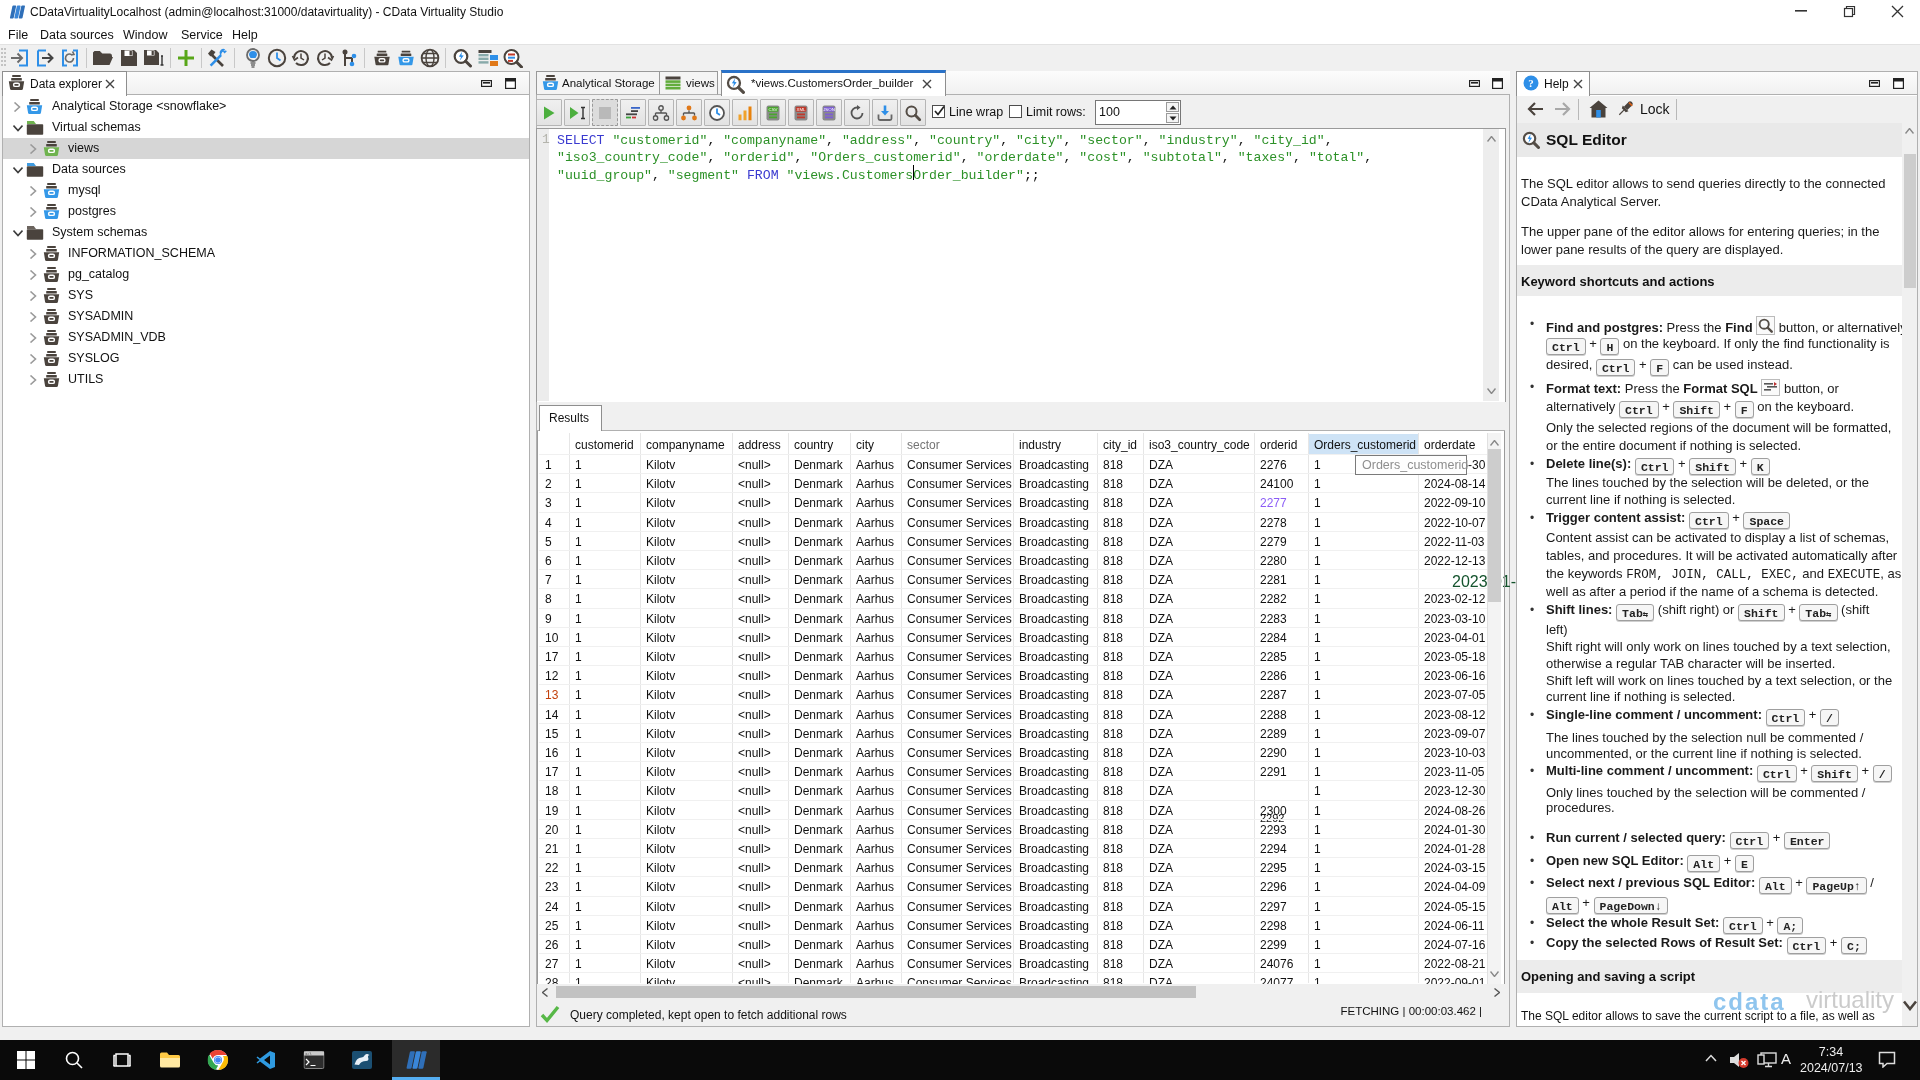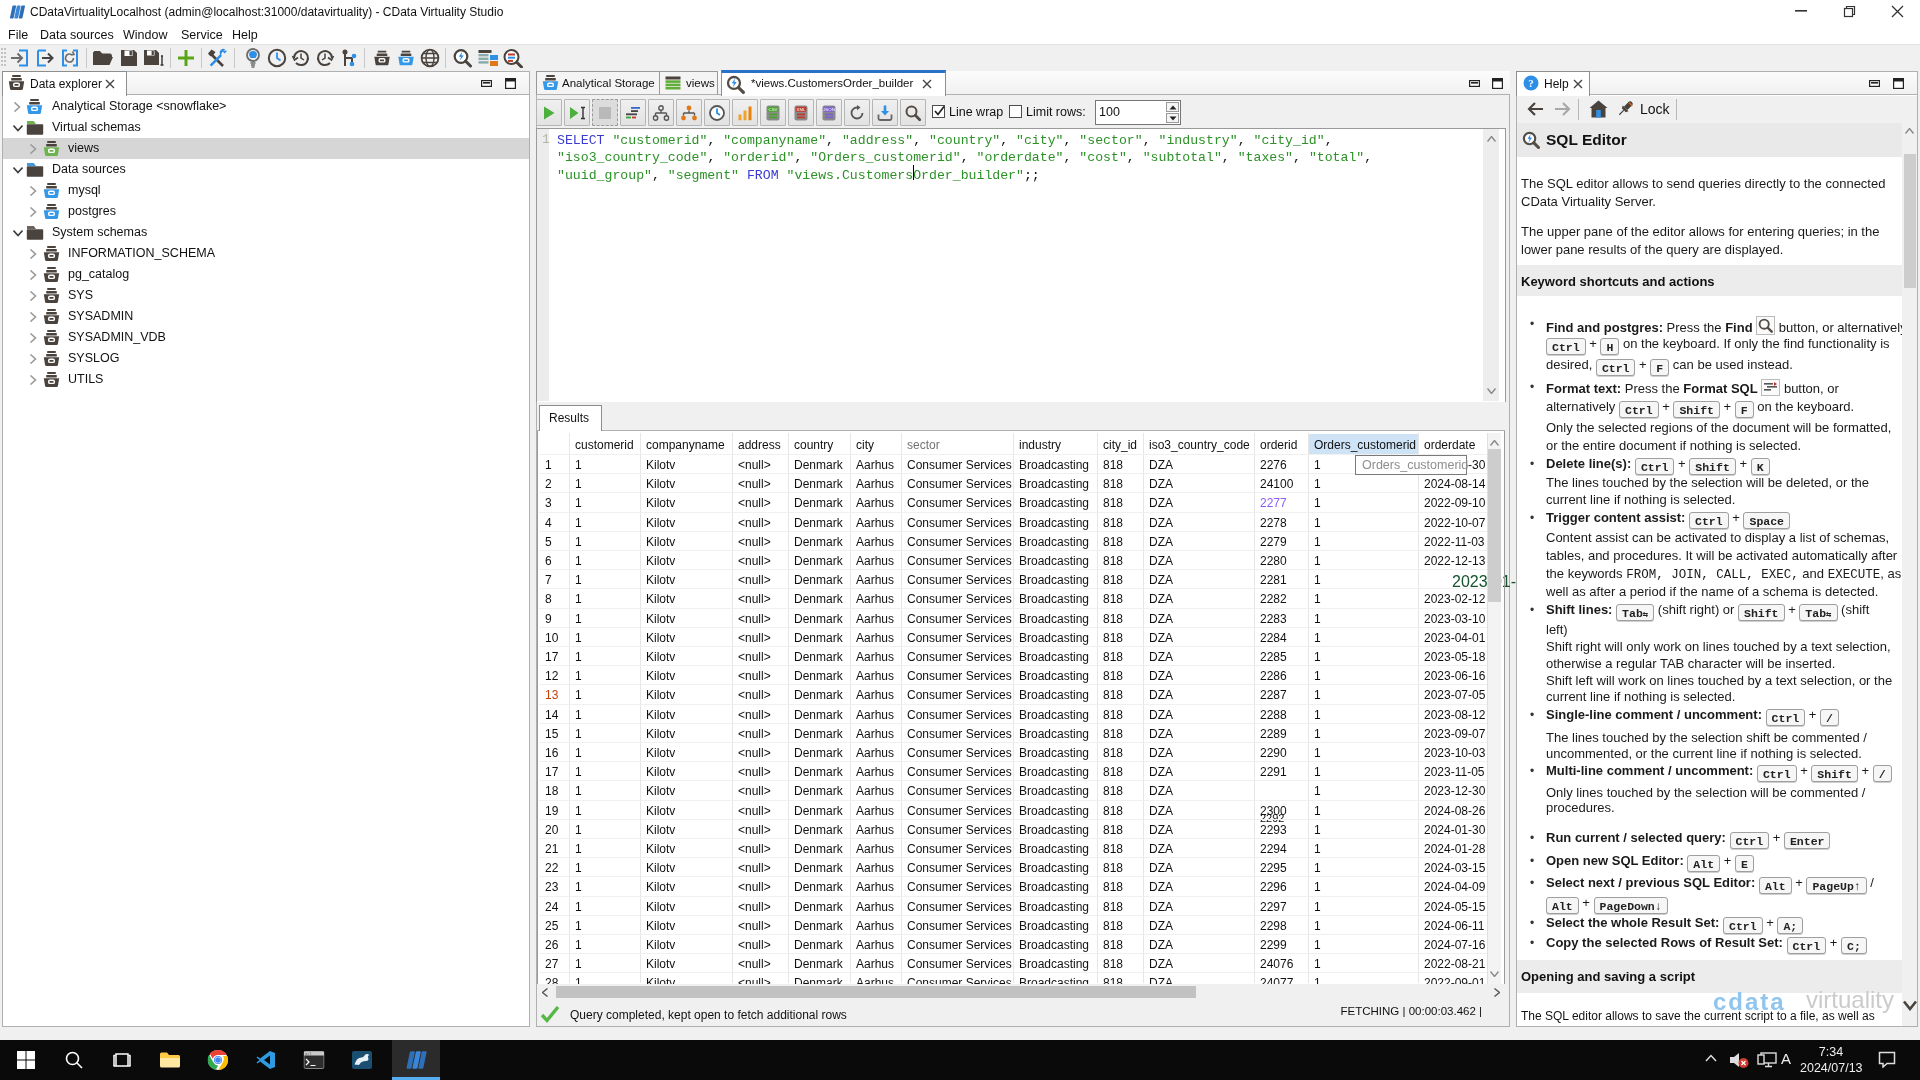--- a/index.html
+++ b/index.html
@@ -1178,21 +1178,21 @@
   </div>
 <div class="abs" style="left:1546px;top:131px;font-size:15.5px;font-weight:bold;color:#111">SQL Editor</div>
 <div class="abs" style="left:1517px;top:265px;width:385px;height:31px;background:#ececec"></div>
 <div class="abs" style="left:1521px;top:274px;font-size:13px;font-weight:bold">Keyword shortcuts and actions</div>
 <div class="abs" style="left:1517px;top:960px;width:385px;height:33px;background:#ececec"></div>
 <div class="abs" style="left:1521px;top:969px;font-size:13px;font-weight:bold">Opening and saving a script</div>
 <div class="abs" style="left:1713px;top:988px;font-size:24px;font-weight:bold;letter-spacing:2px;color:#8fc5ee;font-family:'Liberation Sans'">cdata</div>
 <div class="abs" style="left:1806px;top:986px;font-size:24px;color:#cbcbcb;font-family:'Liberation Sans'">virtuality</div>
 <div class="abs" style="left:1521px;top:1009px;font-size:12px;white-space:nowrap;overflow:hidden;width:381px">The SQL editor allows to save the current script to a file, as well as</div>
 <div class="hl" style="left:1521px;top:176px">The SQL editor allows to send queries directly to the connected</div>
-<div class="hl" style="left:1521px;top:194px">CData Virtuality Server.</div>
+<div class="hl" style="left:1521px;top:194px">CData Analytical Server.</div>
 <div class="hl" style="left:1521px;top:224px">The upper pane of the editor allows for entering queries; in the</div>
 <div class="hl" style="left:1521px;top:242px">lower pane results of the query are displayed.</div>
 <div style="position:absolute;left:1530px;top:317px;font-size:12px;color:#333">•</div>
 <div class="hl" style="left:1546px;top:316px"><b>Find and postgres:</b> Press the <b>Find</b> <span class="ici"><svg width="15" height="15" viewBox="0 0 16 16" style="display:block">
         <circle cx="6.6" cy="6.6" r="4.9" fill="none" stroke="#544d46" stroke-width="2"></circle>
         <path d="M10.4 10.4 L14.6 14.6" stroke="#544d46" stroke-width="2.6" stroke-linecap="round"></path>
       </svg></span> button, or alternatively</div>
 <div class="hl" style="left:1546px;top:336px"><span class="kb">Ctrl</span> + <span class="kb">H</span> on the keyboard. If only the find functionality is</div>
 <div class="hl" style="left:1546px;top:357px">desired, <span class="kb">Ctrl</span> + <span class="kb">F</span> can be used instead.</div>
 <div style="position:absolute;left:1530px;top:380px;font-size:12px;color:#333">•</div>
@@ -1217,21 +1217,21 @@
 <div class="hl" style="left:1546px;top:584px">well as after a period if the name of a schema is detected.</div>
 <div style="position:absolute;left:1530px;top:603px;font-size:12px;color:#333">•</div>
 <div class="hl" style="left:1546px;top:602px"><b>Shift lines:</b> <span class="kb">Tab<span style="font-size:9px">⇆</span></span> (shift right) or <span class="kb">Shift</span> + <span class="kb">Tab<span style="font-size:9px">⇆</span></span> (shift</div>
 <div class="hl" style="left:1546px;top:622px">left)</div>
 <div class="hl" style="left:1546px;top:639px">Shift right will only work on lines touched by a text selection,</div>
 <div class="hl" style="left:1546px;top:656px">otherwise a regular TAB character will be inserted.</div>
 <div class="hl" style="left:1546px;top:673px">Shift left will work on lines touched by a text selection, or the</div>
 <div class="hl" style="left:1546px;top:689px">current line if nothing is selected.</div>
 <div style="position:absolute;left:1530px;top:708px;font-size:12px;color:#333">•</div>
 <div class="hl" style="left:1546px;top:707px"><b>Single-line comment / uncomment:</b> <span class="kb">Ctrl</span> + <span class="kb">/</span></div>
-<div class="hl" style="left:1546px;top:730px">The lines touched by the selection shift be commented /</div>
+<div class="hl" style="left:1546px;top:730px">The lines touched by the selection null be commented /</div>
 <div class="hl" style="left:1546px;top:746px">uncommented, or the current line if nothing is selected.</div>
 <div style="position:absolute;left:1530px;top:764px;font-size:12px;color:#333">•</div>
 <div class="hl" style="left:1546px;top:763px"><b>Multi-line comment / uncomment:</b> <span class="kb">Ctrl</span> + <span class="kb">Shift</span> + <span class="kb">/</span></div>
 <div class="hl" style="left:1546px;top:785px">Only lines touched by the selection will be commented /</div>
 <div class="hl" style="left:1546px;top:800px">procedures.</div>
 <div style="position:absolute;left:1530px;top:831px;font-size:12px;color:#333">•</div>
 <div class="hl" style="left:1546px;top:830px"><b>Run current / selected query:</b> <span class="kb">Ctrl</span> + <span class="kb">Enter</span></div>
 <div style="position:absolute;left:1530px;top:854px;font-size:12px;color:#333">•</div>
 <div class="hl" style="left:1546px;top:853px"><b>Open new SQL Editor:</b> <span class="kb">Alt</span> + <span class="kb">E</span></div>
 <div style="position:absolute;left:1530px;top:876px;font-size:12px;color:#333">•</div>

